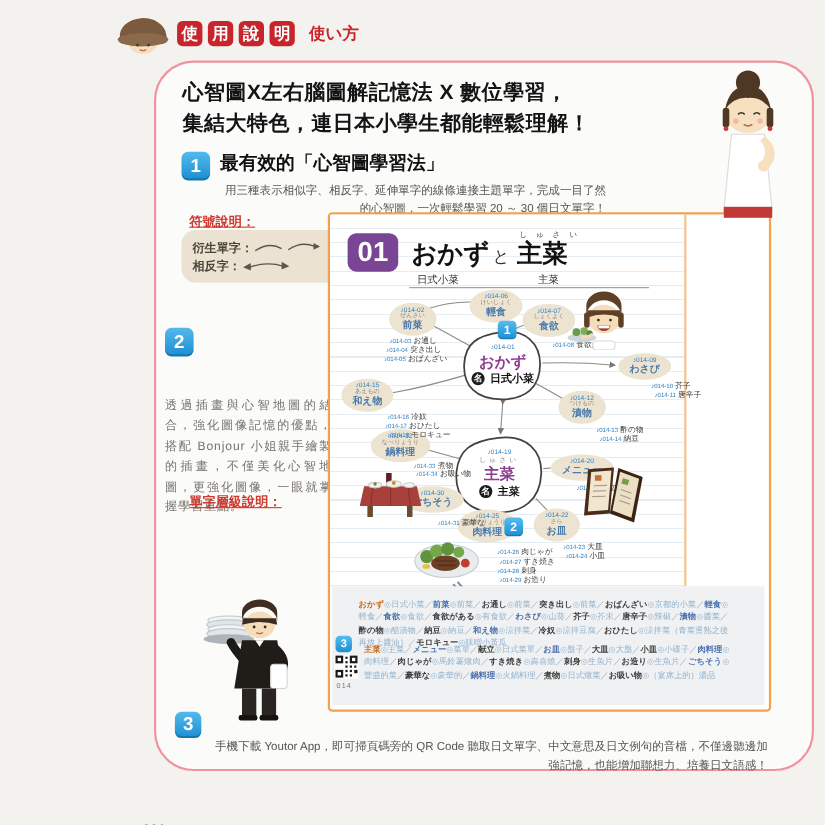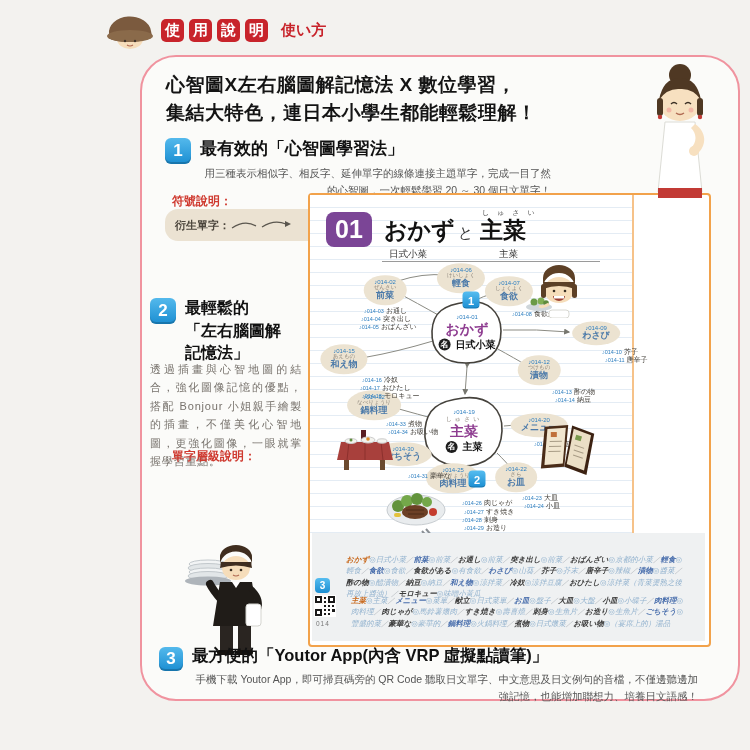--- a/index.html
+++ b/index.html
@@ -18,33 +18,33 @@
   
   #content-box{position:absolute;left:140px;top:55px;width:596px;height:642px;
     border:2px solid #f0939f;border-radius:36px;background:#fbfbf9;}
   #intro-title{position:absolute;left:24px;top:14px;font-size:19px;font-weight:bold;
     line-height:1.45;color:#141414;letter-spacing:.5px;}
   .sec-badge{position:absolute;width:26px;height:26px;border-radius:6px;color:#fff;
     font-weight:bold;font-size:17px;display:flex;align-items:center;justify-content:center;
     background:linear-gradient(#54b9ec,#1b8ed2);box-shadow:inset 0 -2px 0 rgba(0,0,0,.18);z-index:3;}
   .sec-title{position:absolute;font-size:17px;font-weight:bold;color:#111;}
   .sec-desc{position:absolute;font-size:10.5px;color:#555;line-height:1.6;text-align:right;}
-  .red-heading{position:absolute;color:#cf3a30;font-weight:bold;font-size:12px;}
+  .red-heading{position:absolute;color:#cf3a30;font-weight:bold;font-size:12px;text-decoration:underline;}
   .beige-box{position:absolute;background:#ebe2d2;border-radius:13px;padding:8px 10px;}
   .sym-row{display:flex;align-items:center;height:16px;}
   .sym-label{font-size:11px;font-weight:bold;color:#4b453c;white-space:nowrap;}
   .lv-row{height:15px;font-size:11px;white-space:nowrap;line-height:15px;}
   .lv-label{font-weight:bold;color:#3c372f;}
   .lv-value{color:#8d857a;}
   #s2-title{position:absolute;left:43px;top:240px;font-size:16px;font-weight:bold;line-height:22.5px;color:#111;}
   #s2-desc{position:absolute;left:8px;top:303px;width:152px;font-size:11px;color:#77726c;
     line-height:1.68;text-align:justify;letter-spacing:.8px;}
   #page-number{position:absolute;left:130px;top:748px;font-size:11px;color:#555;letter-spacing:1px;}
   
-  #book-page{position:absolute;left:308px;top:193px;width:399px;height:450px;
+  #book-page{position:absolute;left:298px;top:193px;width:399px;height:450px;
     border:2.5px solid #f2a24b;border-radius:4px;background:#fff;z-index:5;}
   #ruled{position:absolute;left:0;top:0;width:323px;height:338px;
     background:repeating-linear-gradient(#ffffff 0px,#ffffff 12px,#e4ecf4 12px,#e4ecf4 13px);}
   #margin-line{position:absolute;left:322px;top:0;width:2px;height:338px;background:#f6c289;}
   #lesson-badge{position:absolute;left:16px;top:17px;width:46px;height:35px;background:#7b4596;
     border-radius:8px;color:#fff;font-weight:bold;font-size:25px;display:flex;align-items:center;justify-content:center;}
   .bp-title{position:absolute;font-size:23px;font-weight:bold;color:#111;}
   #bp-connector{position:absolute;left:148px;top:29px;font-size:15px;color:#333;}
   #bp-furigana{position:absolute;left:172px;top:13px;font-size:7px;color:#444;letter-spacing:8px;}
   .bp-subtitle{position:absolute;font-size:9.5px;color:#333;top:53px;}
@@ -62,21 +62,21 @@
   .mm-main .word{font-size:14px;font-weight:bold;color:#8e3c90;display:block;}
   .mm-main .furi{font-size:6px;color:#8a8278;display:block;letter-spacing:3px;}
   .mm-main .posrow{font-size:10px;font-weight:bold;color:#111;display:block;margin-top:2px;}
   .pos-badge{display:inline-block;width:12px;height:12px;border-radius:50%;background:#1d1d1d;color:#fff;
     font-size:8px;line-height:12px;text-align:center;font-weight:bold;vertical-align:1px;margin-right:2px;}
   .mm-marker{position:absolute;transform:translate(-50%,-50%);width:17px;height:17px;border-radius:4px;
     background:linear-gradient(#56bdf0,#1b8ed2);color:#fff;font-size:11px;font-weight:bold;
     display:flex;align-items:center;justify-content:center;box-shadow:inset 0 -1px 0 rgba(0,0,0,.2);z-index:3;}
   
   #wordlist-strip{position:absolute;left:2px;top:338px;width:393px;height:108px;background:#eff1f2;}
-  .wl-p{position:absolute;margin:16px;font-size:7.5px;line-height:1.5;text-align:justify;font-style:italic;}
+  .wl-p{position:absolute;margin:6px;font-size:7.5px;line-height:1.5;text-align:justify;}
   #wl-p1{left:18px;top:5px;width:336px;}
   #wl-p2{left:23px;top:46px;width:332px;}
   .w-main{color:#c8681c;font-weight:bold;}
   .w-node{color:#4a6fad;font-weight:bold;}
   .w-leaf{color:#3c3c3c;font-weight:bold;}
   .w-mean{color:#93b3cf;}
   .w-sep{color:#a8aeb4;}
   #wl-badge{position:absolute;left:3px;top:45px;width:15px;height:15px;border-radius:4px;
     background:linear-gradient(#56bdf0,#1b8ed2);color:#fff;font-size:10px;font-weight:bold;
     display:flex;align-items:center;justify-content:center;}
@@ -142,29 +142,34 @@
           <span>
             <svg width="62" height="14" viewBox="0 0 62 14">
               <g stroke="#5a564e" fill="none" stroke-width="1.2">
                 <path d="M2,10 C11,4 19,4 26,8"></path>
                 <path d="M32,9 C41,3 49,3 56,6"></path>
               </g>
               <path d="M55,3 L61,6 L55,9 z" fill="#5a564e"></path>
             </svg>
           </span>
         </div>
+        <div class="sym-row">
+          <span class="sym-label">相反字：</span>
+          <span>
+            <svg width="46" height="12" viewBox="0 0 46 12">
+              <path d="M8,8 C18,4 30,4 38,7" stroke="#5a564e" fill="none" stroke-width="1.2"></path>
+              <path d="M9,4 L2,8 L9,11 z" fill="#5a564e"></path>
+              <path d="M37,3 L44,7 L37,10 z" fill="#5a564e"></path>
+            </svg>
+          </span>
+        </div>
       </div>
   </div>
 
   <div class="sec-badge" style="left:8px;top:241px;">2</div>
-  <div id="s2-title">
-    <span>最輕鬆的</span><br>
-    <span>「左右腦圖解</span><br>
-    <span>記憶法」</span>
-  </div>
   <div id="s2-desc">透過插畫與心智地圖的結合，強化圖像記憶的優點，搭配 Bonjour 小姐親手繪製的插畫，不僅美化心智地圖，更強化圖像，一眼就掌握學習重點。</div>
 
   <div class="red-heading" style="left:30px;top:391px;">單字層級說明：</div>
 
   <svg class="abs" style="left:28px;top:485px;" width="122" height="114" viewBox="0 0 122 114">
     <ellipse cx="38" cy="22" rx="19" ry="4" fill="#f2f4f5" stroke="#c2c8cc"></ellipse>
     <ellipse cx="38" cy="26" rx="20" ry="4.5" fill="#e2e6e8" stroke="#c2c8cc"></ellipse>
     <ellipse cx="38" cy="30" rx="19" ry="4" fill="#f2f4f5" stroke="#c2c8cc"></ellipse>
     <ellipse cx="38" cy="34" rx="20" ry="4.5" fill="#e2e6e8" stroke="#c2c8cc"></ellipse>
     <ellipse cx="38" cy="39" rx="23" ry="4.5" fill="#aeb4ba"></ellipse>
@@ -179,21 +184,20 @@
     <path d="M62,40 l4,6 l4,-6 z" fill="#fff"></path>
     <path d="M82,44 C92,52 94,62 90,70 L83,66 C86,60 84,52 78,48 Z" fill="#201c18"></path>
     <rect x="76" y="62" width="15" height="22" rx="3" fill="#ffffff" stroke="#d5d5d0"></rect>
     <rect x="50" y="84" width="13" height="26" fill="#2a2521"></rect>
     <rect x="68" y="84" width="13" height="26" fill="#2a2521"></rect>
     <rect x="47" y="108" width="17" height="5" rx="2" fill="#17130f"></rect>
     <rect x="66" y="108" width="17" height="5" rx="2" fill="#17130f"></rect>
   </svg>
 
   <div class="sec-badge" style="left:17px;top:590px;width:24px;height:24px;">3</div>
-  <div class="sec-title" style="left:50px;top:588px;font-size:16.5px;">最方便的「Youtor App(內含 VRP 虛擬點讀筆)」</div>
   <div class="sec-desc" style="left:51px;top:614px;width:505px;">手機下載 Youtor App，即可掃頁碼旁的 QR Code 聽取日文單字、中文意思及日文例句的音檔，不僅邊聽邊加強記憶，也能增加聯想力、培養日文語感！</div>
 </div>
 
 <div id="book-page">
   <div id="ruled"></div>
   <div id="margin-line"></div>
 
   <div id="lesson-badge">01</div>
   <div class="bp-title" style="left:74px;top:20px;">おかず</div>
   <div id="bp-connector">と</div>

